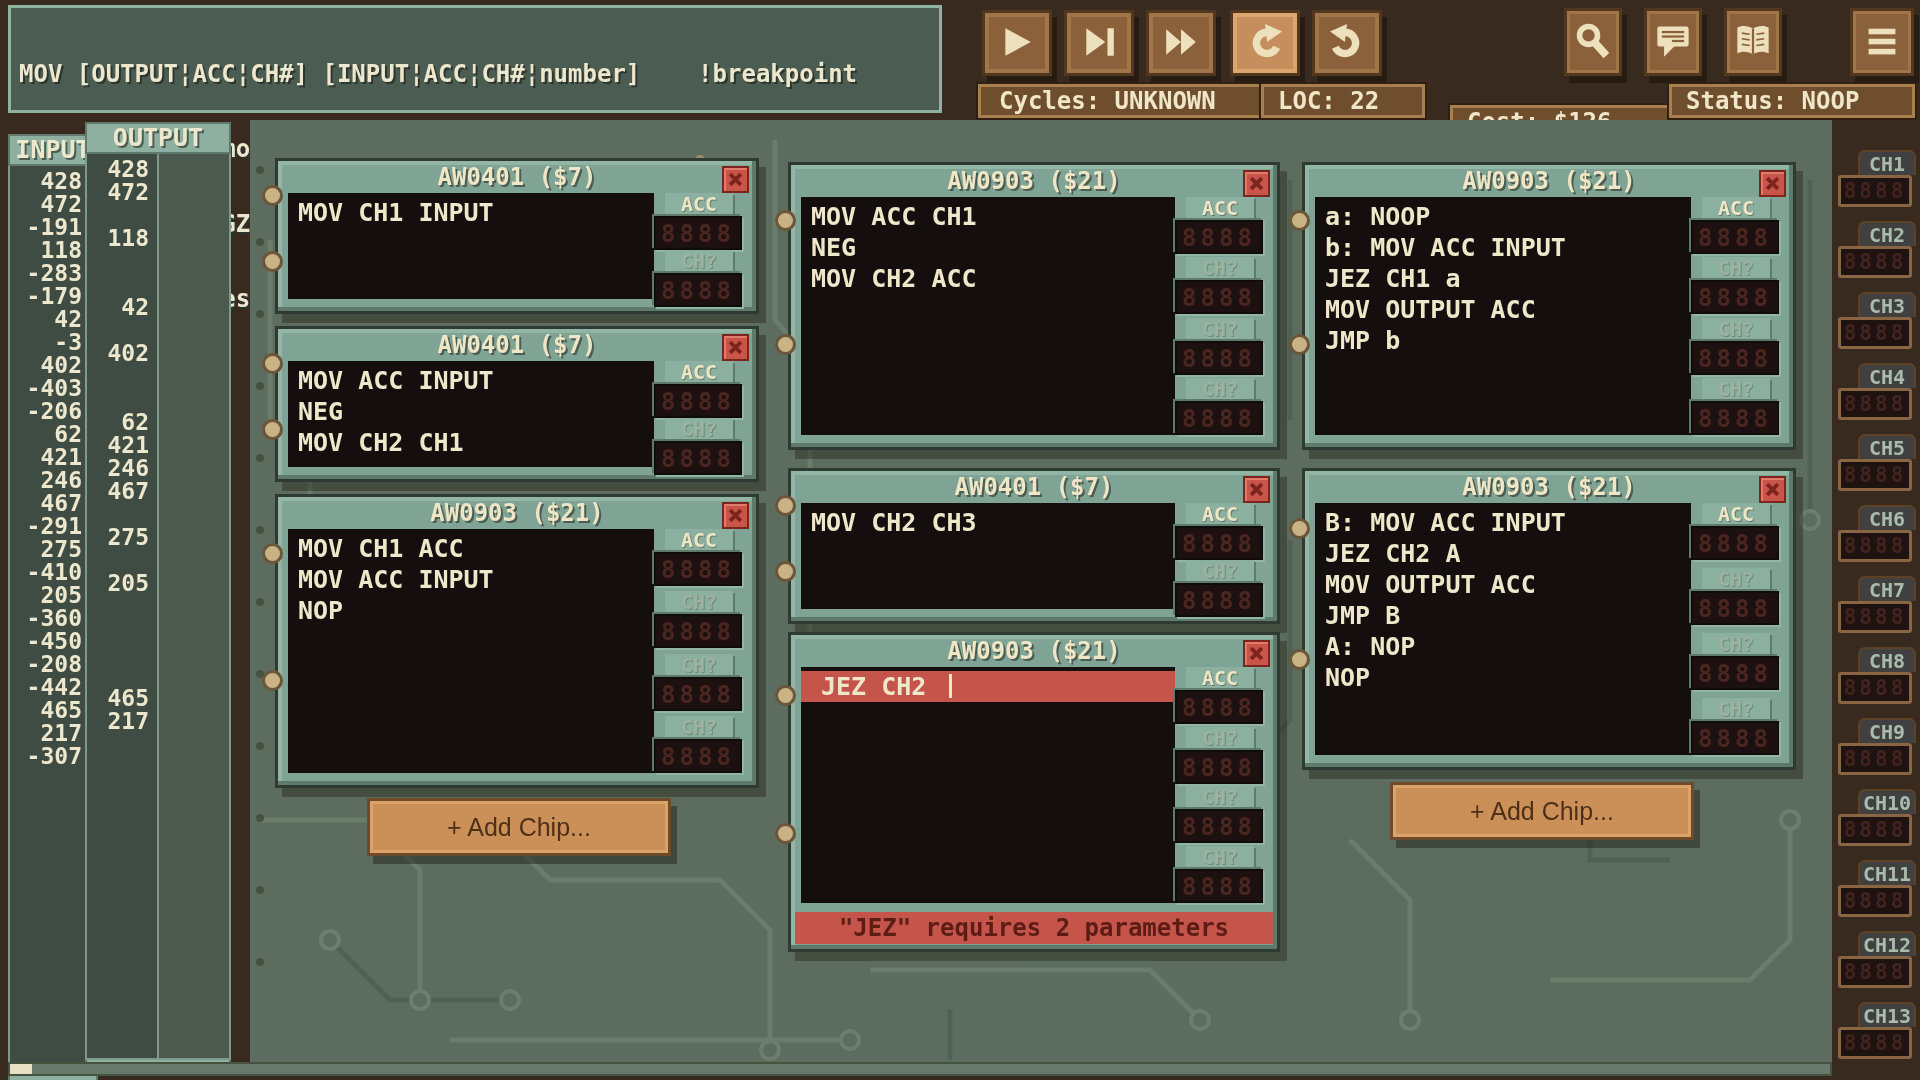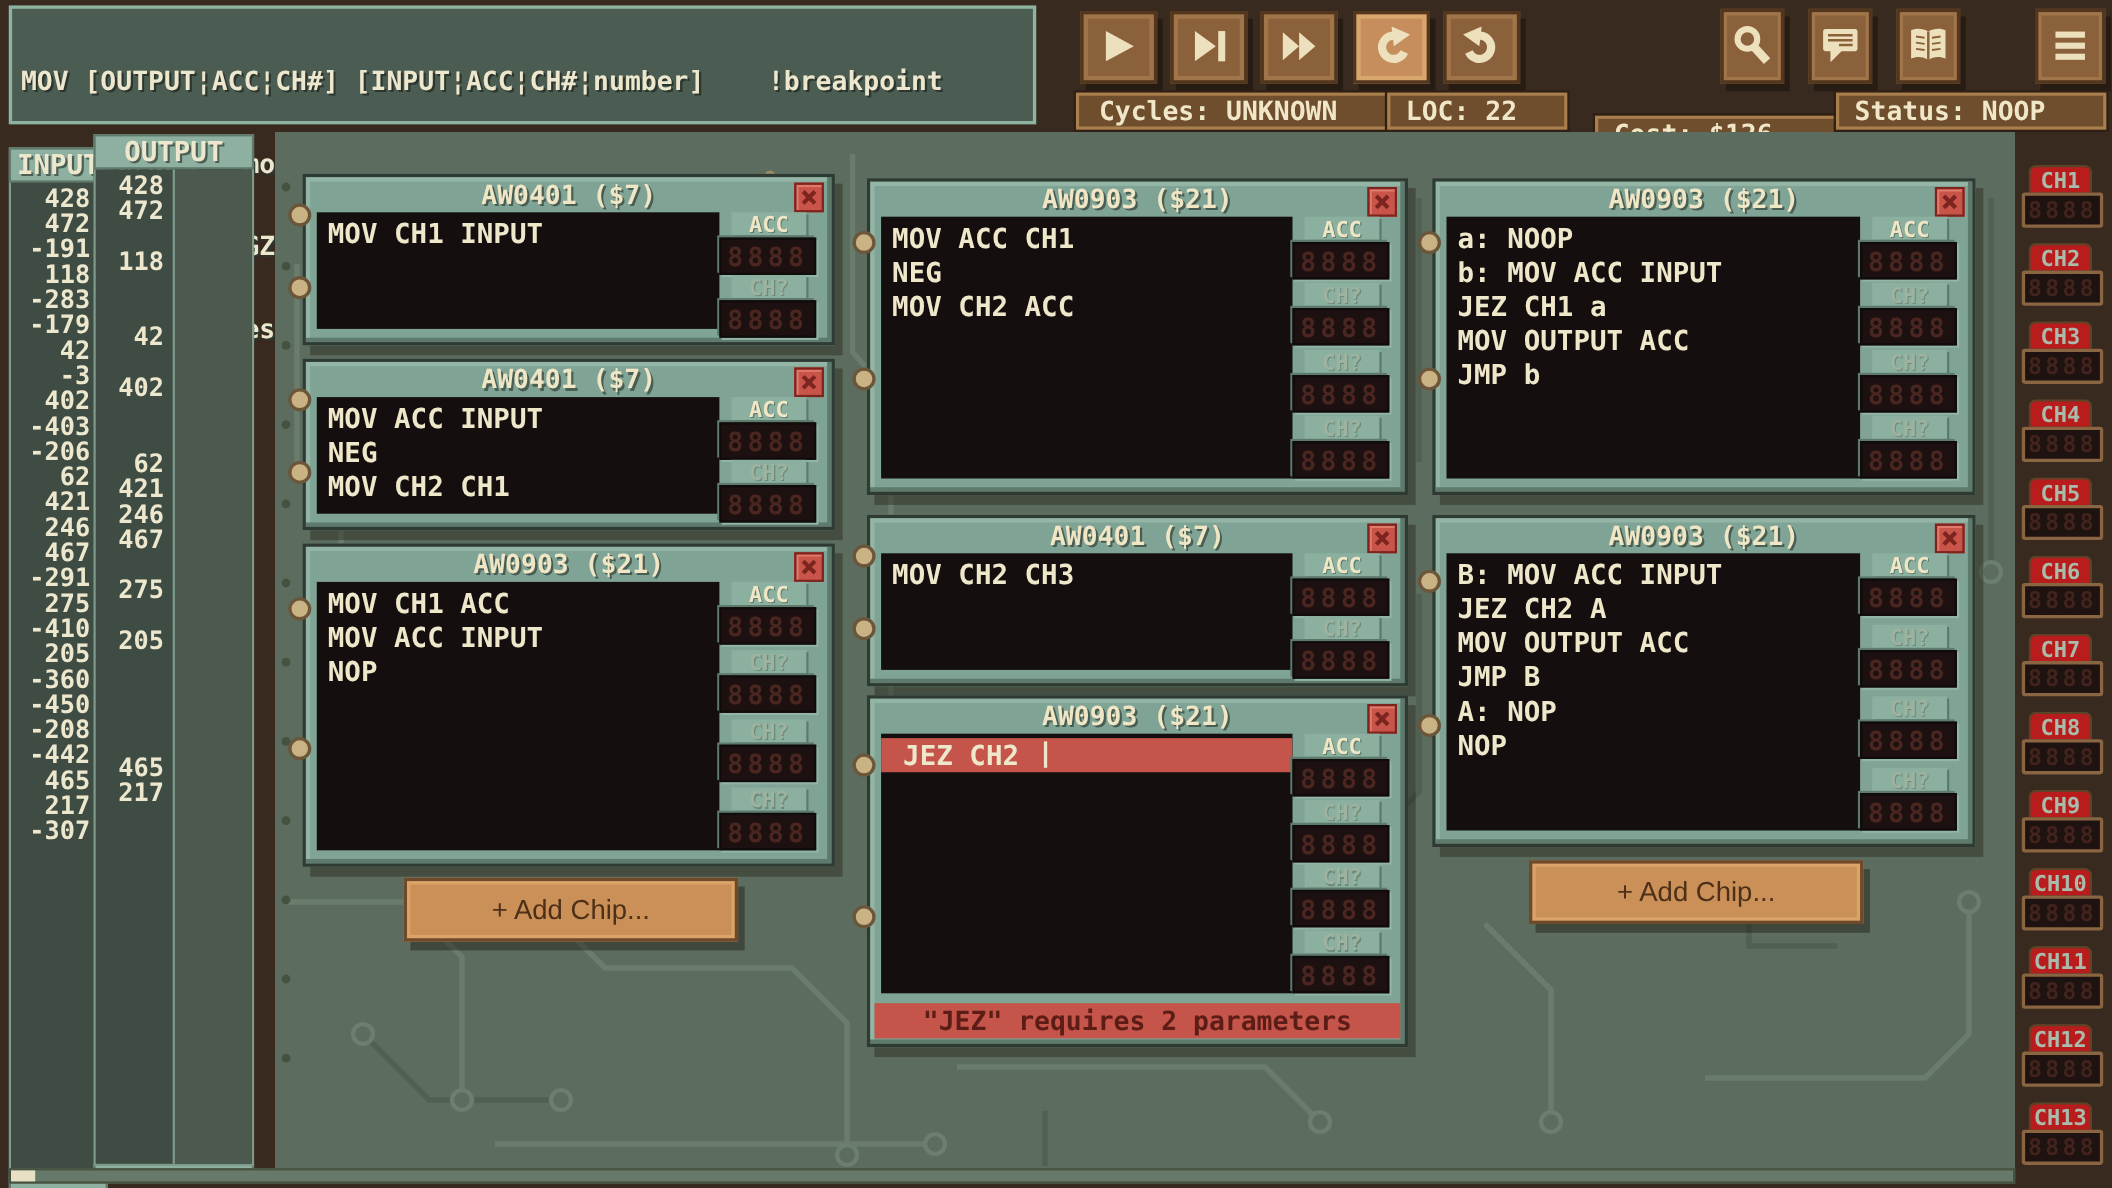--- a/index.html
+++ b/index.html
@@ -68,21 +68,21 @@
   .error-banner{position:absolute;left:4px;right:4px;bottom:5px;height:32px;background:#c5544a;
         color:#5c1d16;font-size:24px;line-height:33px;text-align:center;white-space:pre;}
   .add-chip{position:absolute;box-sizing:border-box;background:#ca9058;border:3px solid #6e4a2a;
         box-shadow:inset 0 0 0 3px #dba369,6px 8px 0 rgba(22,16,10,.4);color:#4e3018;font-size:25px;
         display:flex;align-items:center;justify-content:center;white-space:pre;cursor:pointer;}
 
   
   .rail{position:absolute;left:1832px;top:120px;width:88px;height:960px;background:#392a20;}
   .channel{margin:0 0 14px 6px;}
   .channel:first-child{margin-top:30px;}
-  .ch-tab{width:58px;height:25px;margin-left:6px;box-sizing:border-box;background:#b91c1c;
+  .ch-tab{width:58px;height:25px;margin-left:20px;box-sizing:border-box;background:#404040;
         border:2px solid #5e4227;border-bottom:none;border-radius:7px 7px 0 0;color:#a9bcab;
         font-size:20px;text-align:center;line-height:24px;cursor:pointer;}
   .ch-screen{width:74px;height:32px;box-sizing:border-box;background:#1e1310;border:3px solid #8a6542;
         border-radius:3px;color:#43231d;font-size:21px;letter-spacing:3px;text-align:center;line-height:27px;}
 
   
   .bottom-bar{position:absolute;left:8px;top:1062px;width:1824px;height:14px;background:#66796a;
         border:2px solid #46543f;box-sizing:border-box;}
   .bottom-thumb{position:absolute;left:0;top:0;width:22px;height:10px;background:#e8e0c4;cursor:grab;}
 </style>

